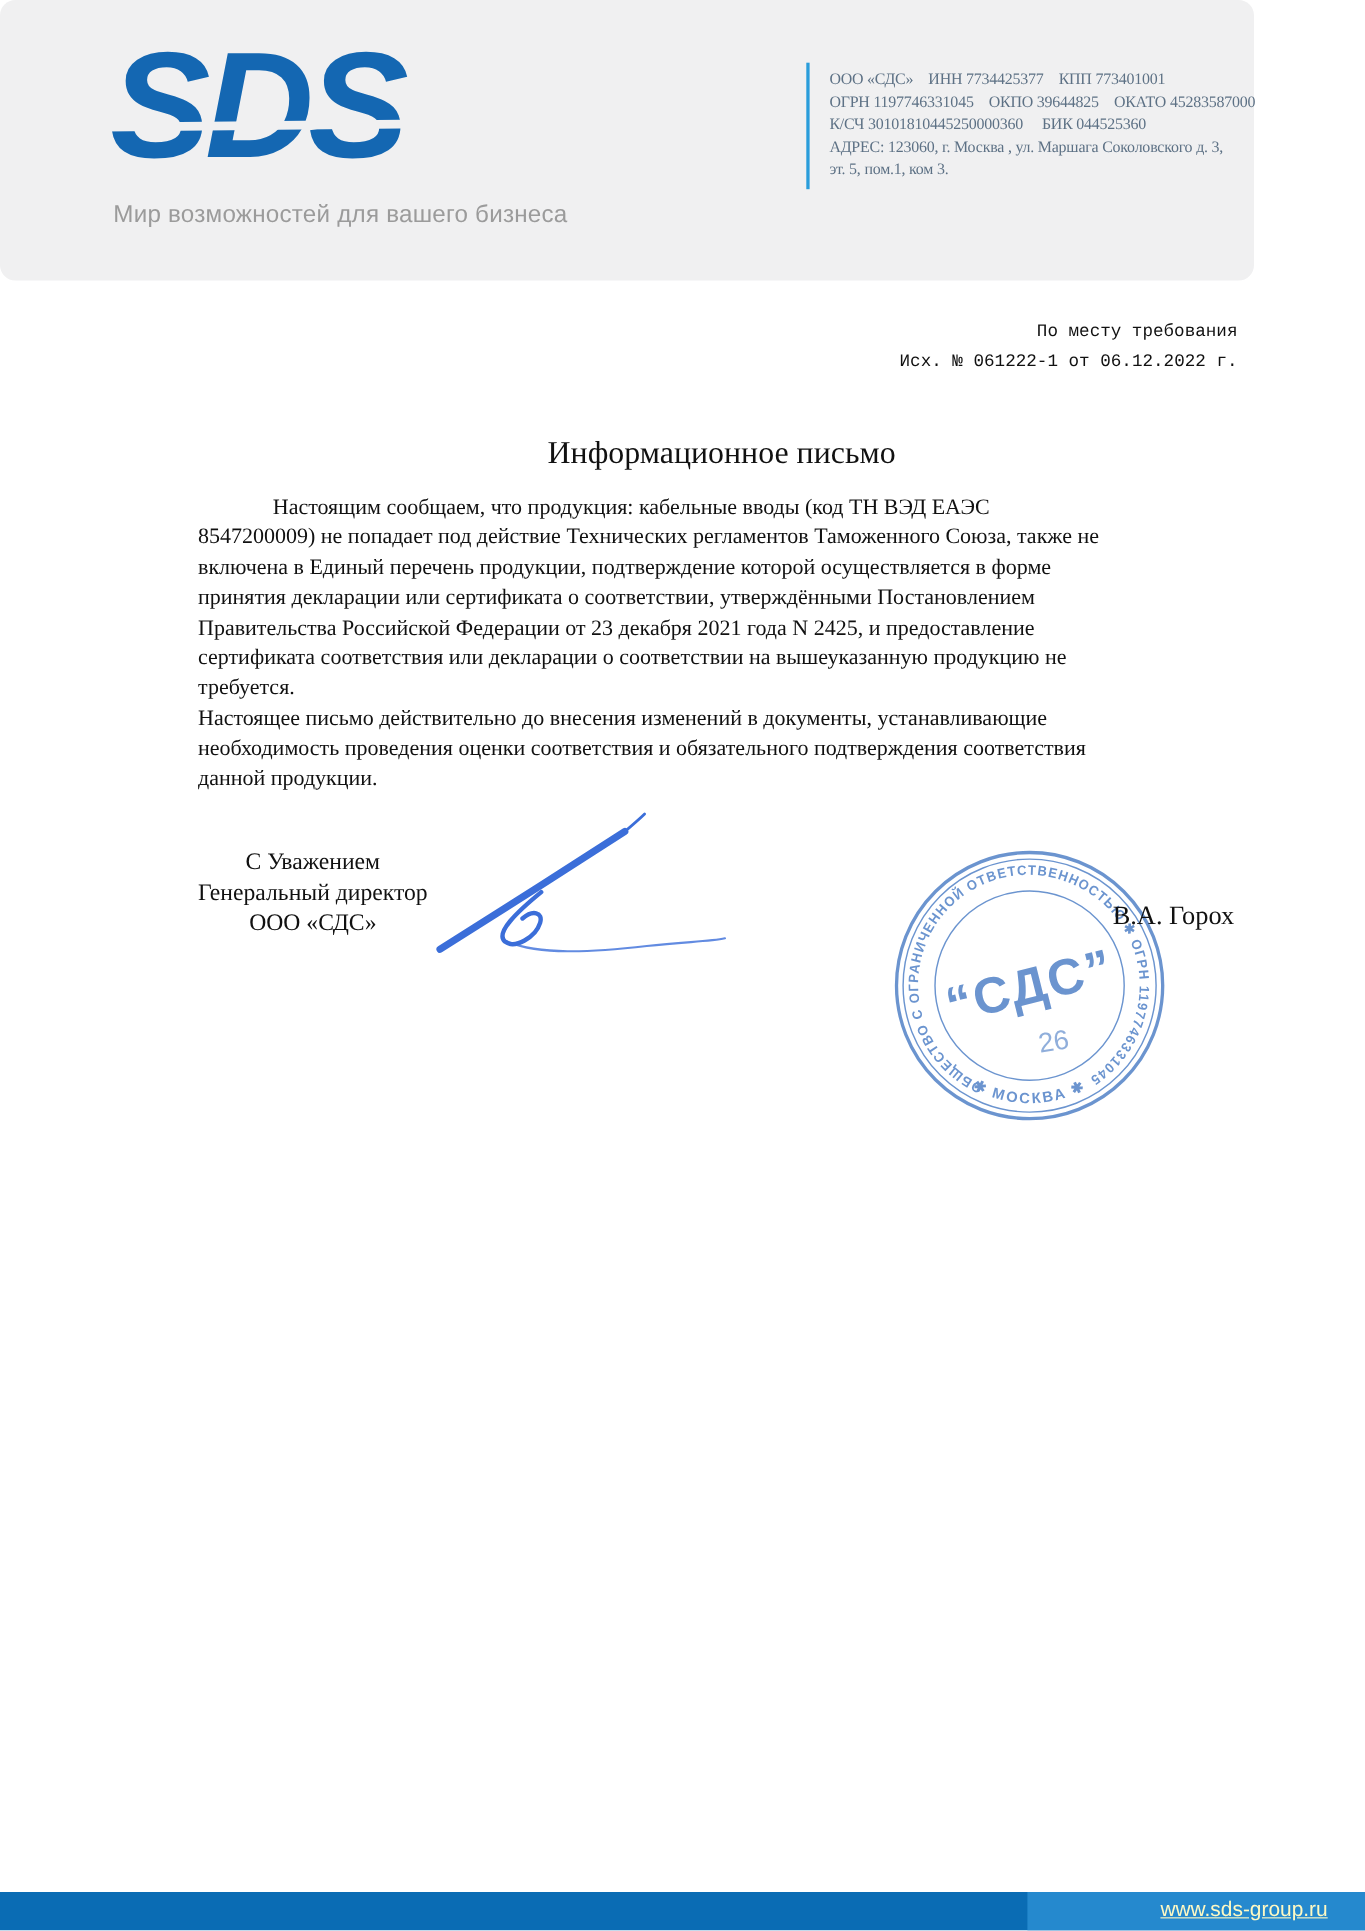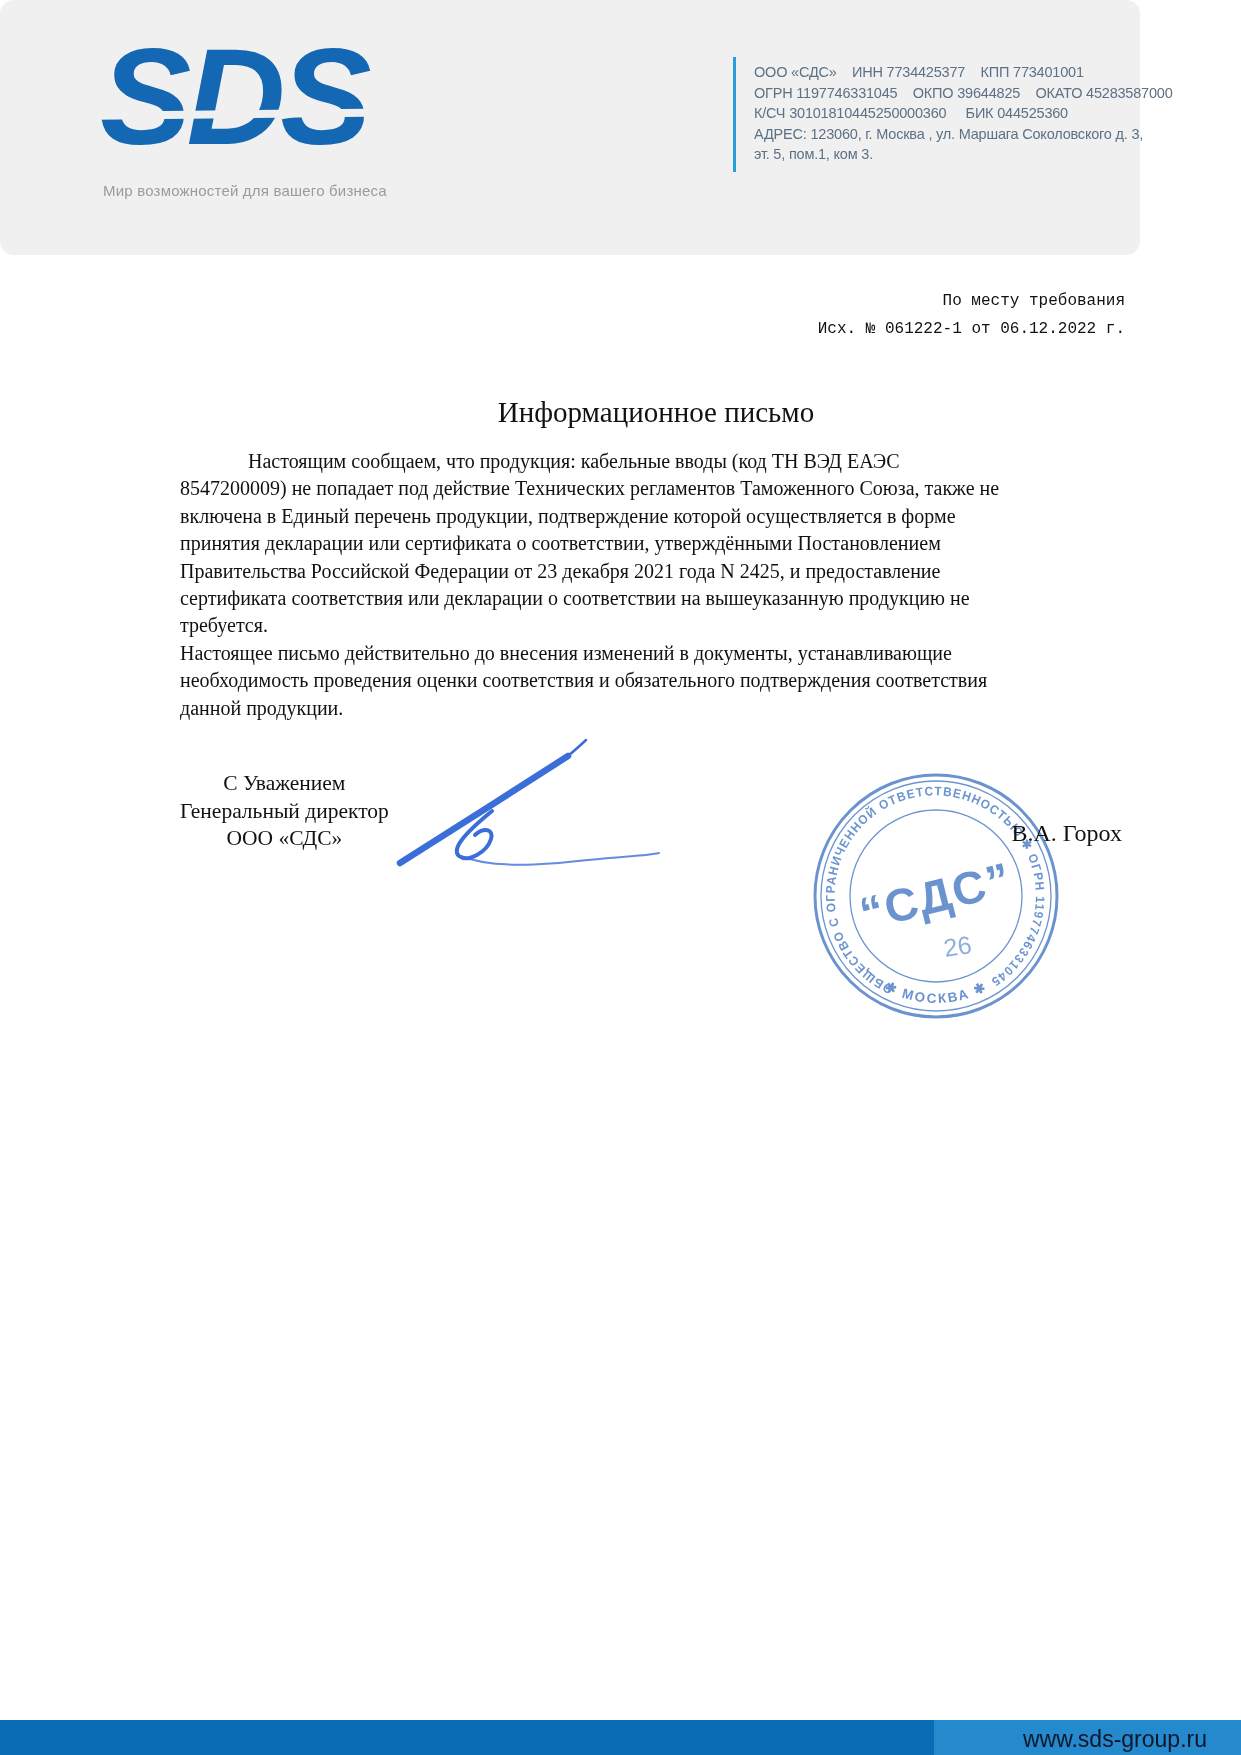--- a/index.html
+++ b/index.html
@@ -18,27 +18,27 @@
     font-family:"Liberation Sans", sans-serif;
     font-size:137px;line-height:1;font-weight:900;font-style:italic;
     letter-spacing:-5px;color:#1467b2;
   }
   .logo-stripe{
     position:absolute;left:-4px;top:82px;width:312px;height:8px;
     background:#f0f0f1;transform:rotate(-0.6deg);
   }
   .logo-tagline{
     position:absolute;left:103px;top:182px;width:420px;
-    font-family:"Liberation Sans", sans-serif;font-size:15px;color:#9b9b9b;
+    font-family:"Liberation Sans", sans-serif;font-size:22px;color:#9b9b9b;
     letter-spacing:0.2px;
   }
   .company-info{
     position:absolute;left:733px;top:57px;width:430px;
     border-left:3px solid #2a9ddb;padding:5px 0 7px 18px;
-    font-family:Liberation Sans, sans-serif;font-size:14.5px;
+    font-family:Liberation Serif, serif;font-size:14.5px;
     line-height:20.6px;color:#5d7185;letter-spacing:-0.2px;
   }
   .company-info div{white-space:pre;}
   
   .ref-block{
     position:absolute;top:288px;right:116px;text-align:right;
     font-size:16px;line-height:27.5px;color:#111;font-family:Liberation Mono, monospace;
   }
   
   .letter-title{
@@ -67,21 +67,21 @@
   .stamp-svg text{font-family:"Liberation Sans", sans-serif;fill:#4b7dc5;}
   .stamp-ring-text{font-size:12.5px;letter-spacing:1.2px;font-weight:bold;}
   .stamp-bottom-text{font-size:13.5px;letter-spacing:2px;font-weight:bold;}
   .stamp-center-text{font-size:46px;font-weight:bold;letter-spacing:2px;}
   .stamp-number{font-size:25px;opacity:0.75;}
   
   .footer-bar{position:absolute;left:0;bottom:0;width:1241px;height:35px;background:#0a6cb4;}
   .footer-bar-light{position:absolute;right:0;top:0;width:307px;height:35px;background:#2589ce;}
   .footer-url{
     position:absolute;right:34px;top:6px;
-    font-family:"Liberation Sans", sans-serif;font-size:23px;color:#0f172a;
+    font-family:"Liberation Sans", sans-serif;font-size:19px;color:#fef9c3;text-decoration:underline;
   }
 </style>
 </head>
 <body>
 
 <div class="header-band">
   <div class="logo-wrap">
     <div class="logo-text">SDS</div>
     <div class="logo-stripe"></div>
   </div>

